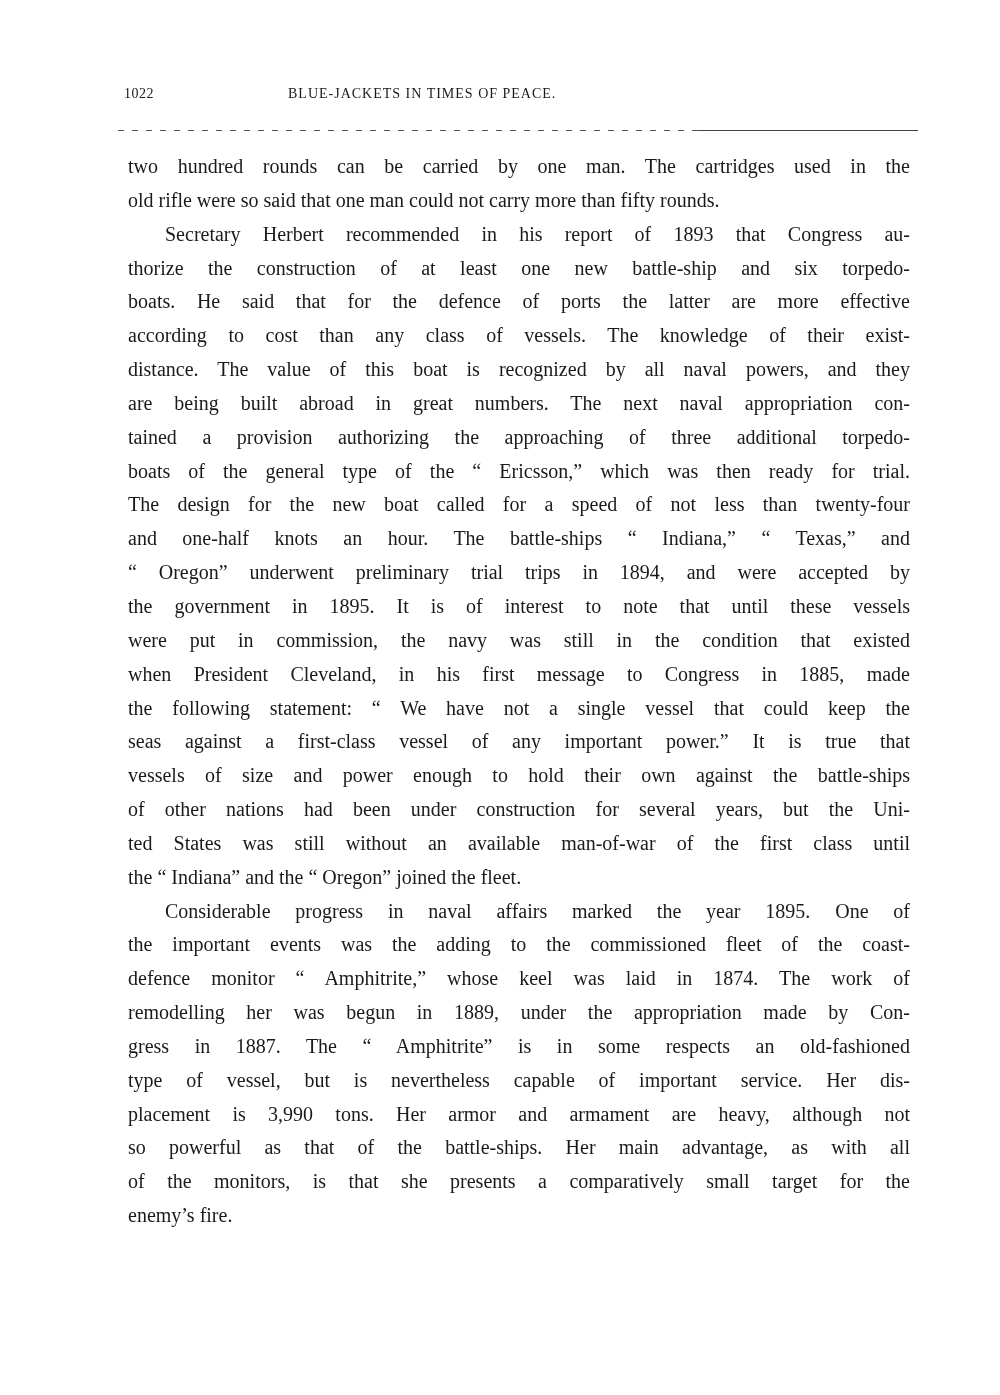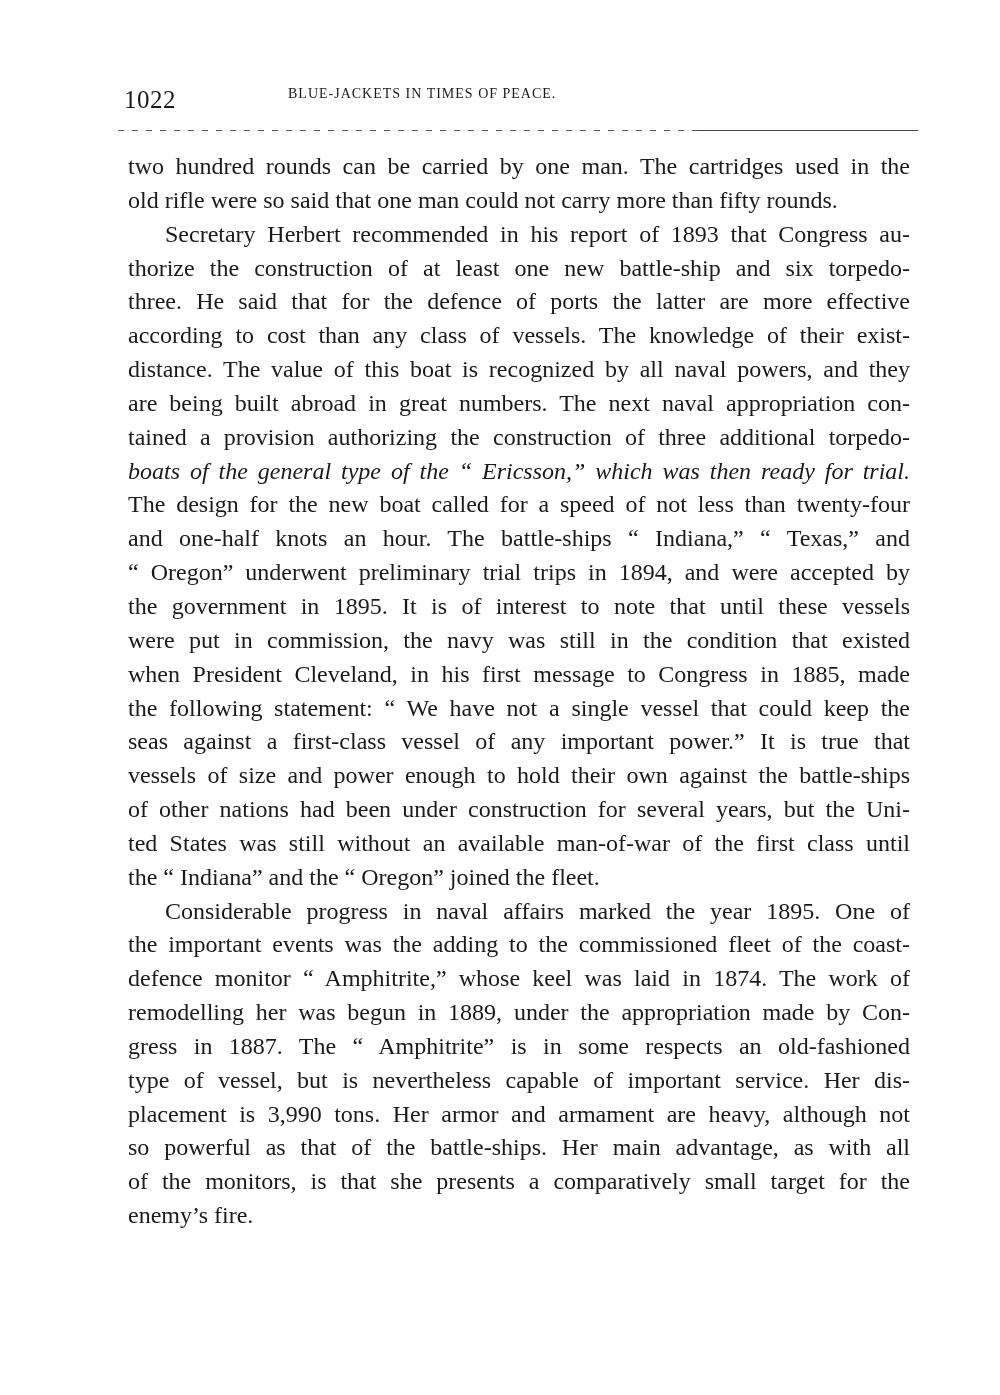--- a/index.html
+++ b/index.html
@@ -24,21 +24,21 @@
     .running-head {
       position: relative;
       height: 32px;
       font-size: 19px;
       letter-spacing: 0.5px;
     }
     .page-number {
       position: absolute;
       left: -4px;
       top: 4px;
-      font-size: 25px;
+      font-size: 14px;
     }
     .running-title {
       position: absolute;
       left: 160px;
       top: 4px;
       font-size: 14px;
       letter-spacing: 1px;
     }
     .head-rule {
       position: absolute;
@@ -54,21 +54,21 @@
       top: 0;
       width: 220px;
       height: 1px;
       background: #444;
     }
     .body-text {
       position: absolute;
       left: 0;
       top: 68px;
       width: 782px;
-      font-size: 24px;
+      font-size: 20px;
     }
     .line {
       display: block;
       height: 33.85px;
       line-height: 33.85px;
       text-align: justify;
       text-align-last: justify;
       white-space: nowrap;
       overflow: visible;
     }
@@ -91,26 +91,26 @@
       </div>
   </div>
   <div class="body-text" id="body-text">
       <div class="paragraph">
         <span class="line" style="white-space: normal;">two hundred rounds can be carried by one man.  The cartridges used in the</span>
         <span class="line last">old rifle were so said that one man could not carry more than fifty rounds.</span>
       </div>
       <div class="paragraph">
         <span class="line indent" style="white-space: normal;">Secretary Herbert recommended in his report of 1893 that Congress au-</span>
         <span class="line" style="white-space: normal;">thorize the construction of at least one new battle-ship and six torpedo-</span>
-        <span class="line" style="white-space: normal;">three.  He said that for the defence of ports the latter are more effective</span>
+        <span class="line" style="white-space: normal;">boats.  He said that for the defence of ports the latter are more effective</span>
         <span class="line" style="white-space: normal;">according to cost than any class of vessels.  The knowledge of their exist-</span>
         <span class="line" style="white-space: normal;">distance.  The value of this boat is recognized by all naval powers, and they</span>
         <span class="line" style="white-space: normal;">are being built abroad in great numbers.  The next naval appropriation con-</span>
-        <span class="line" style="white-space: normal;">tained a provision authorizing the construction of three additional torpedo-</span>
-        <span class="line" style="white-space: normal; font-style: italic;">boats of the general type of the “ Ericsson,” which was then ready for trial.</span>
+        <span class="line" style="white-space: normal;">tained a provision authorizing the approaching of three additional torpedo-</span>
+        <span class="line" style="white-space: normal;">boats of the general type of the “ Ericsson,” which was then ready for trial.</span>
         <span class="line" style="white-space: normal;">The design for the new boat called for a speed of not less than twenty-four</span>
         <span class="line" style="white-space: normal;">and one-half knots an hour.  The battle-ships “ Indiana,” “ Texas,” and</span>
         <span class="line" style="white-space: normal;">“ Oregon” underwent preliminary trial trips in 1894, and were accepted by</span>
         <span class="line" style="white-space: normal;">the government in 1895.  It is of interest to note that until these vessels</span>
         <span class="line" style="white-space: normal;">were put in commission, the navy was still in the condition that existed</span>
         <span class="line" style="white-space: normal;">when President Cleveland, in his first message to Congress in 1885, made</span>
         <span class="line" style="white-space: normal;">the following statement: “ We have not a single vessel that could keep the</span>
         <span class="line" style="white-space: normal;">seas against a first-class vessel of any important power.”  It is true that</span>
         <span class="line" style="white-space: normal;">vessels of size and power enough to hold their own against the battle-ships</span>
         <span class="line" style="white-space: normal;">of other nations had been under construction for several years, but the Uni-</span>

